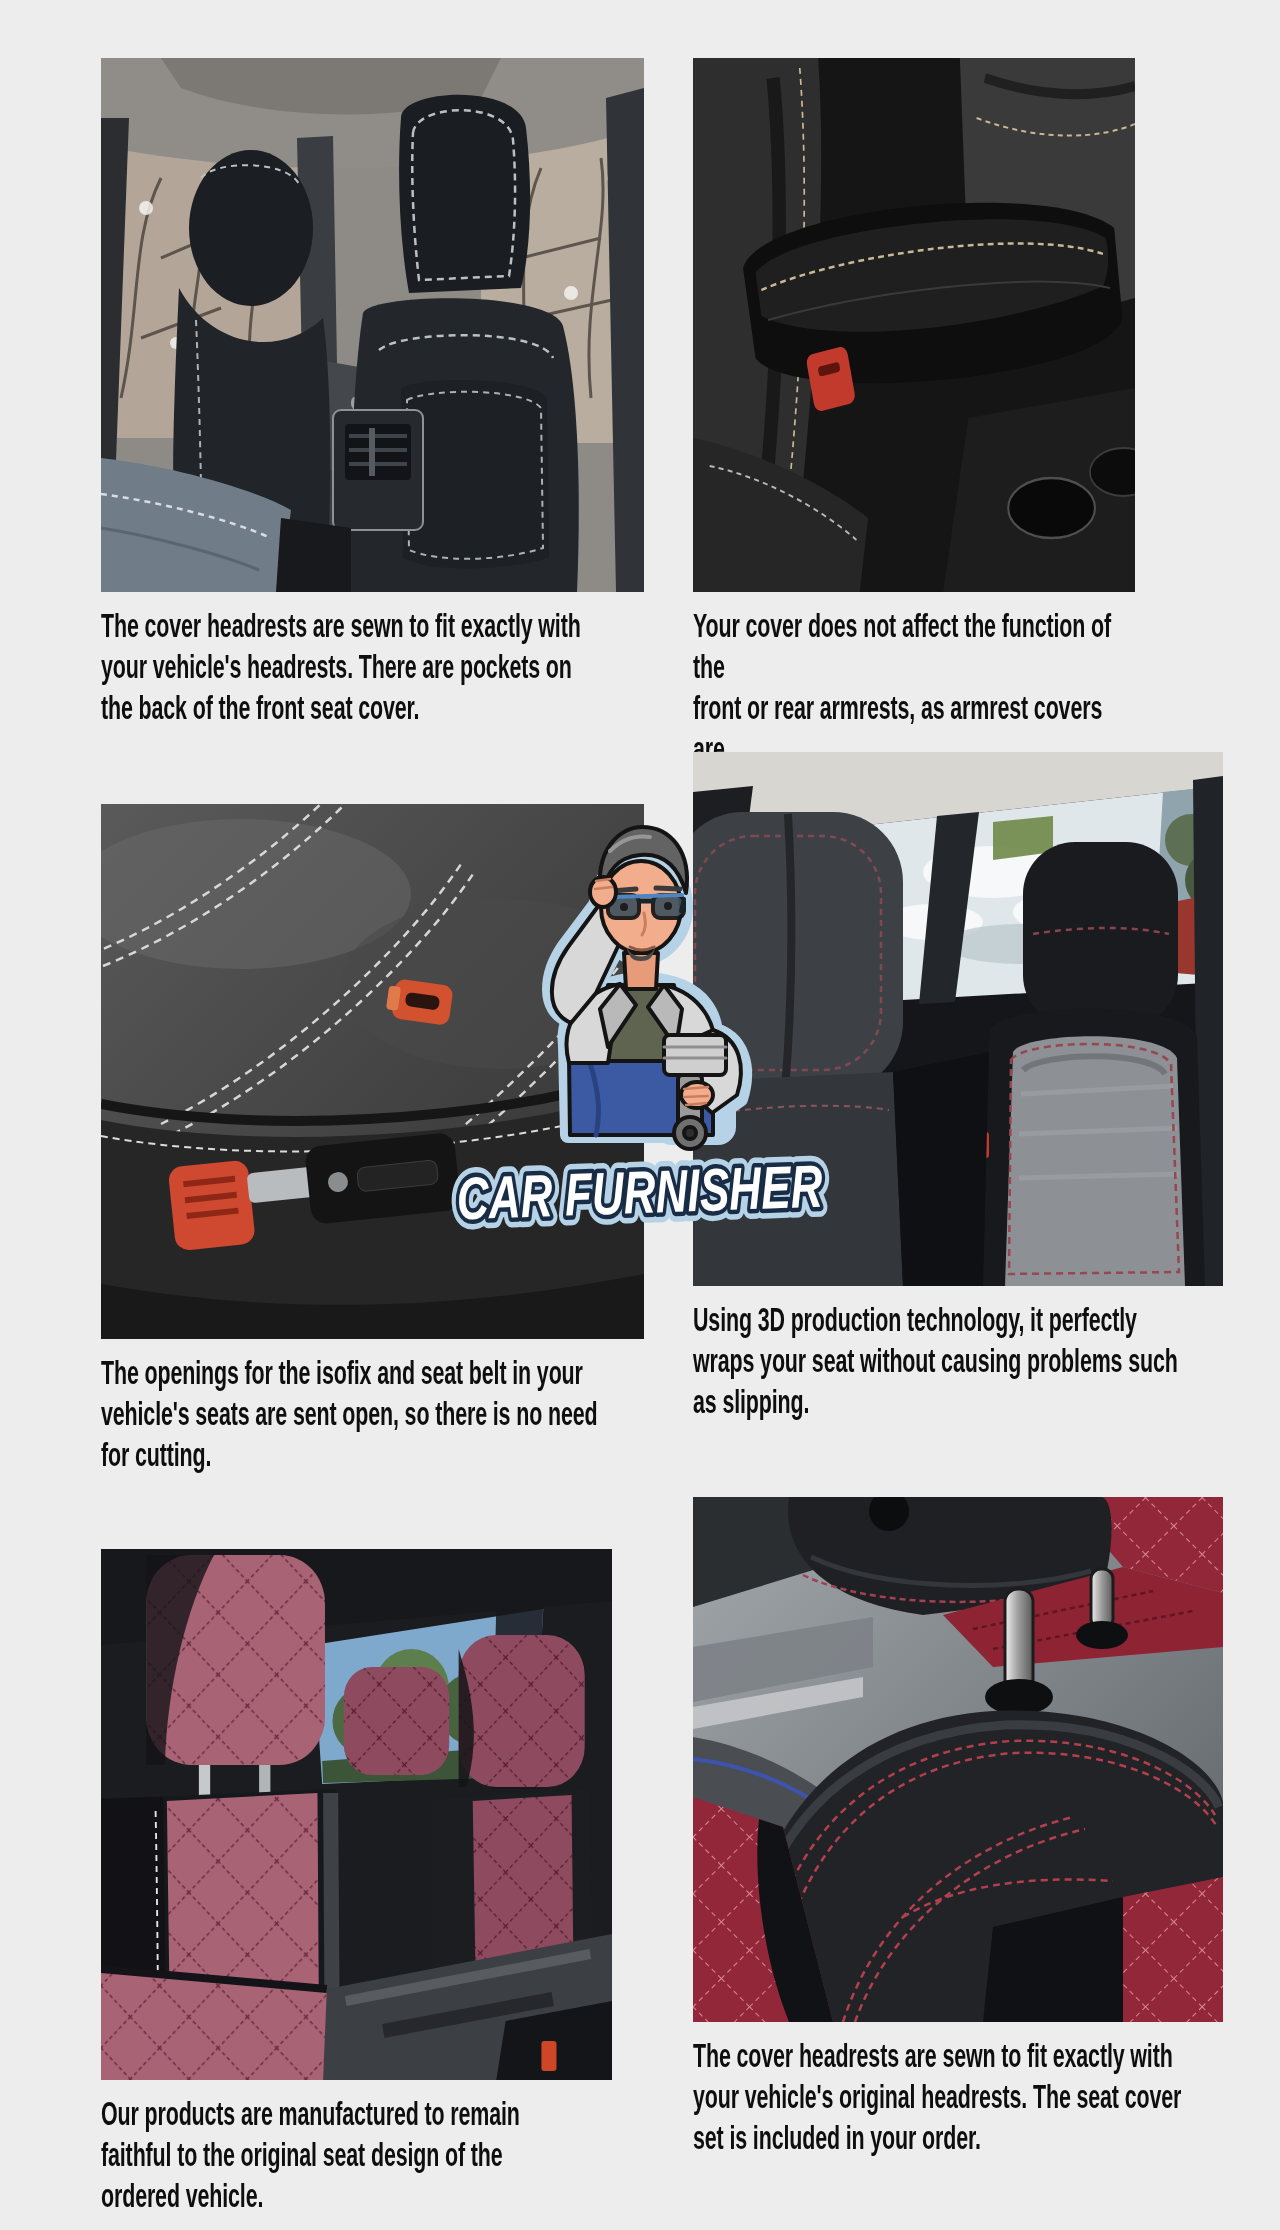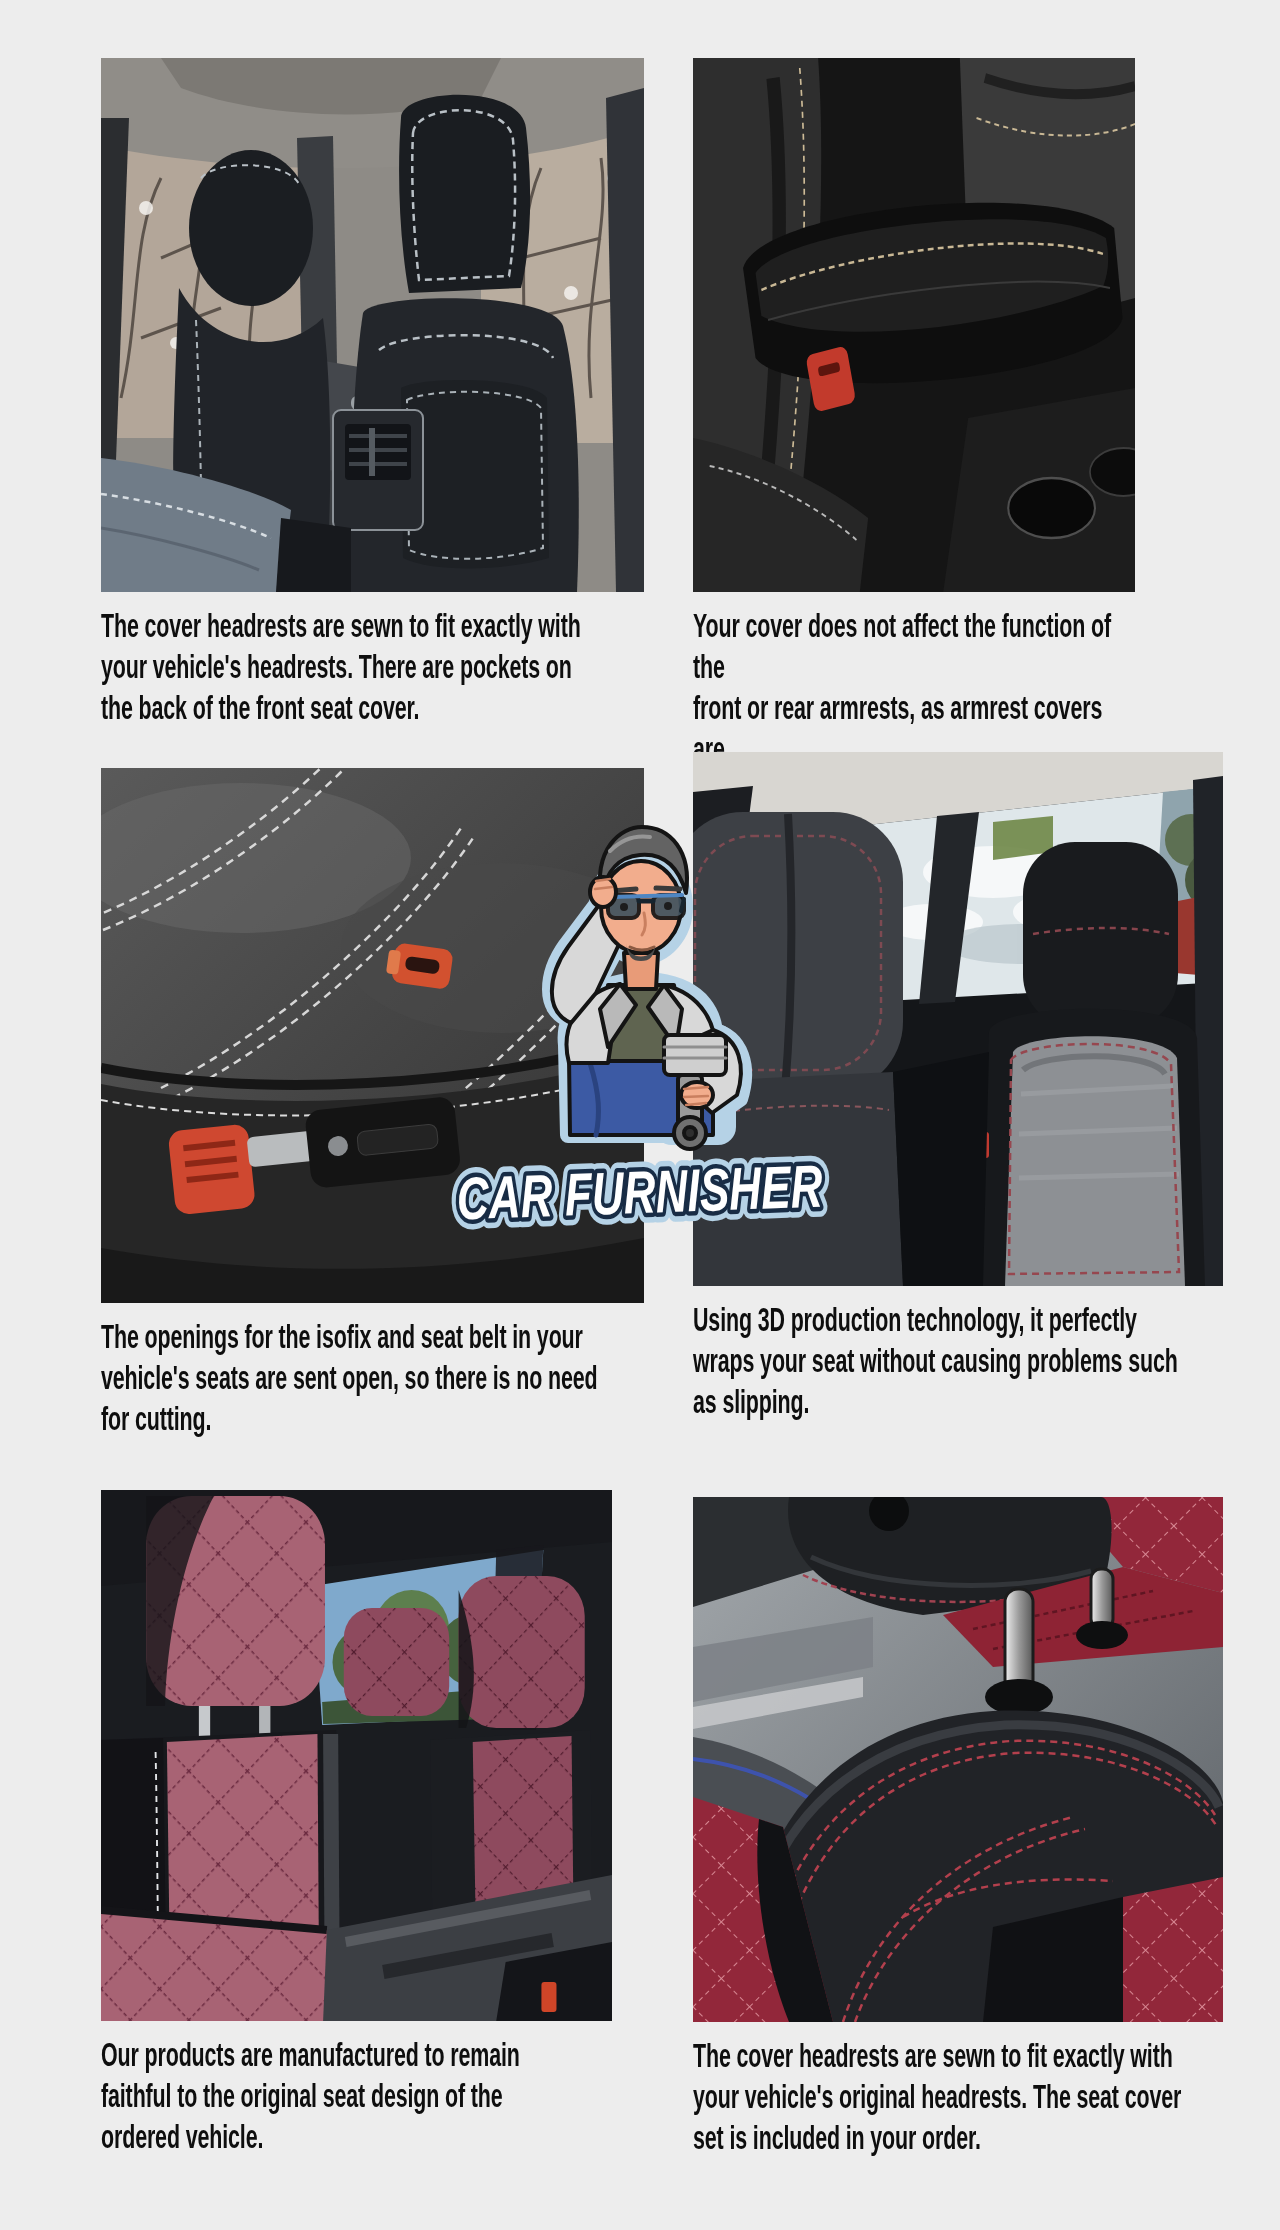--- a/index.html
+++ b/index.html
@@ -104,21 +104,21 @@
         <ellipse cx="516" cy="414" rx="40" ry="24" fill="#0c0c0c" stroke="#3c3c3c" stroke-width="2"></ellipse>
         <path d="M0 380 C60 390 150 420 210 460 L200 534 L0 534 Z" fill="#262626"></path>
         <path d="M20 408 C80 418 150 448 196 482" stroke="#b9b9b9" stroke-width="2" stroke-dasharray="6 5" fill="none"></path>
       </svg>
     </div>
     <figcaption class="cap">Your cover does not affect the function of the
 front or rear armrests, as armrest covers are
 included in the set.</figcaption>
   </figure>
 
-  <figure class="card" style="left:73px;top:768px;width:543px">
+  <figure class="card" style="left:73px;top:804px;width:543px">
     <div class="photo" style="height:535px">
       <svg viewBox="0 0 543 535" preserveAspectRatio="none">
         <defs>
           <linearGradient id="g3" x1="0" y1="0" x2="1" y2="1">
             <stop offset="0" stop-color="#5a5a5a"></stop>
               <stop offset="1" stop-color="#303030"></stop>
           </linearGradient>
         </defs>
         <rect width="543" height="535" fill="url(#g3)"></rect>
         <ellipse cx="140" cy="90" rx="170" ry="75" fill="#6a6a6a" opacity=".5"></ellipse>
@@ -192,21 +192,21 @@
         <path d="M318 308 C330 288 462 284 478 312 L486 520 L316 522 Z" fill="none" stroke="#96474f" stroke-width="2.5" stroke-dasharray="7 5"></path>
         <rect x="282" y="380" width="14" height="26" rx="3" fill="#c03a30"></rect>
         <path d="M200 320 L296 300 L290 534 L210 534 Z" fill="#0e1013"></path>
       </svg>
     </div>
     <figcaption class="cap">Using 3D production technology, it perfectly
 wraps your seat without causing problems such
 as slipping.</figcaption>
   </figure>
 
-  <figure class="card" style="left:73px;top:1490px;width:511px">
+  <figure class="card" style="left:73px;top:1549px;width:511px">
     <div class="photo" style="height:531px">
       <svg viewBox="0 0 543 531" preserveAspectRatio="none">
         <defs>
           <pattern id="dq1" width="44" height="44" patternUnits="userSpaceOnUse" patternTransform="rotate(45)">
             <rect width="44" height="44" fill="#a86374"></rect>
             <path d="M0 0 H44 M0 0 V44" stroke="#6b2a40" stroke-width="3" stroke-dasharray="4 3"></path>
           </pattern>
           <pattern id="dq2" width="38" height="38" patternUnits="userSpaceOnUse" patternTransform="rotate(45)">
             <rect width="38" height="38" fill="#8e4a5e"></rect>
             <path d="M0 0 H38 M0 0 V38" stroke="#511c2e" stroke-width="2.5" stroke-dasharray="4 3"></path>

